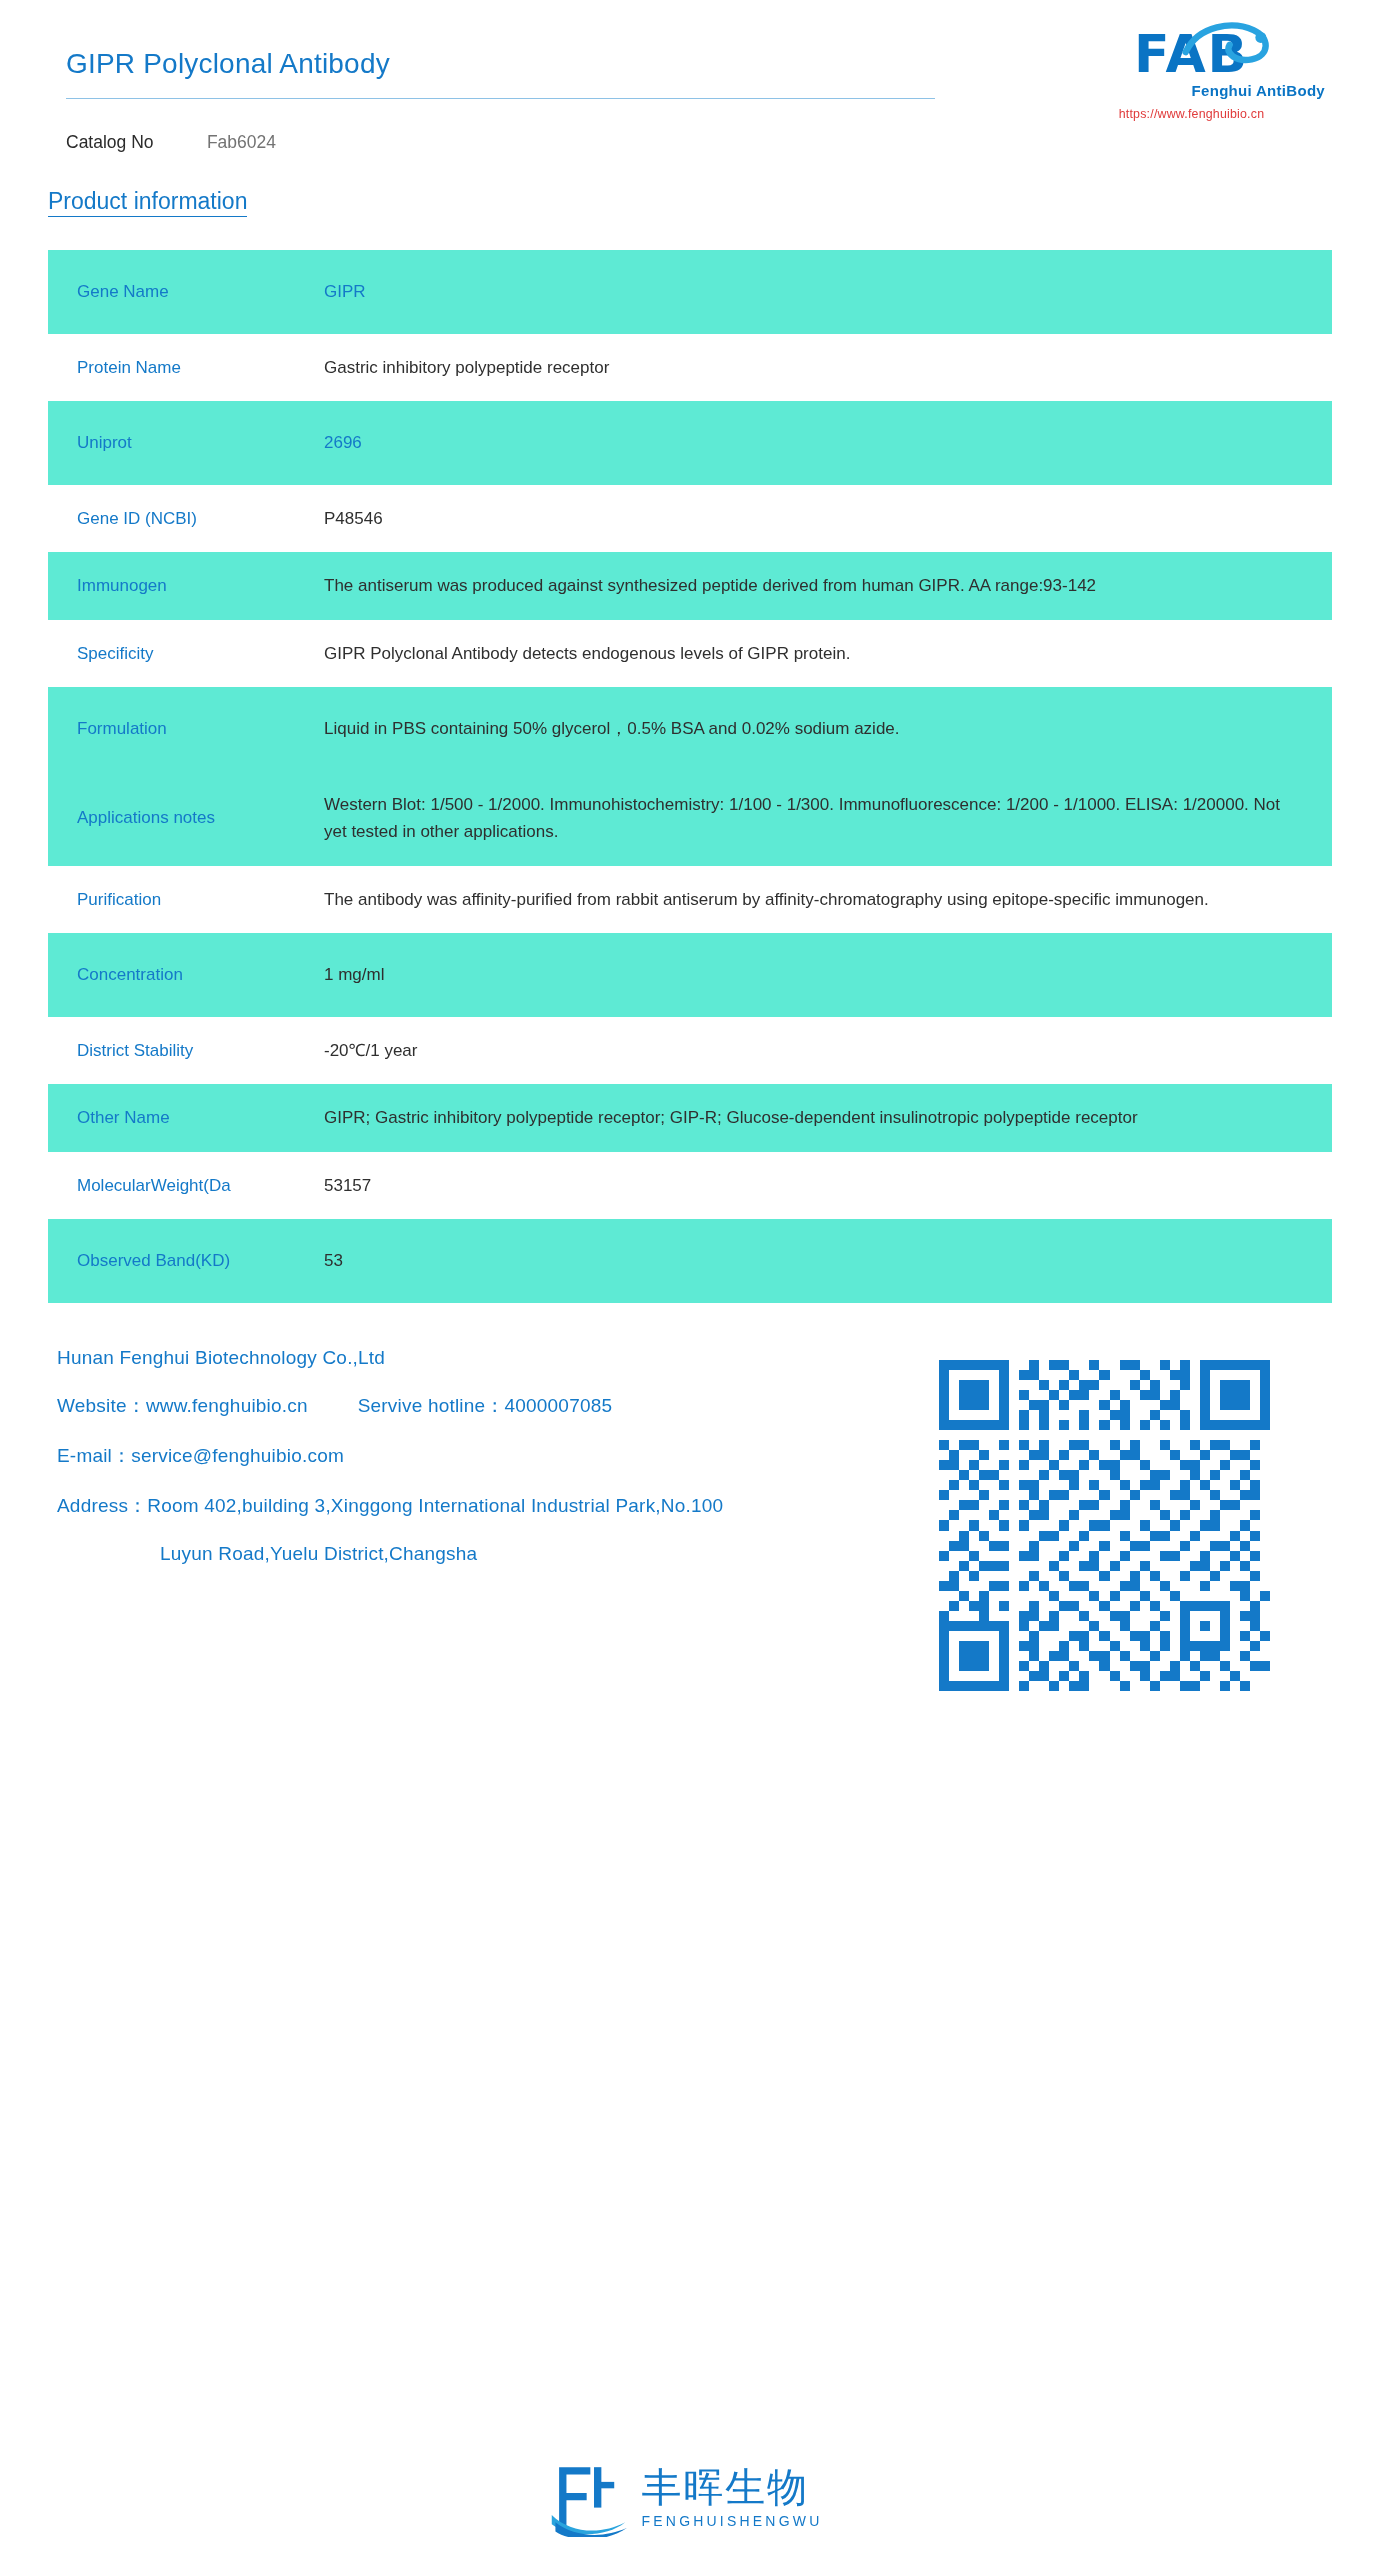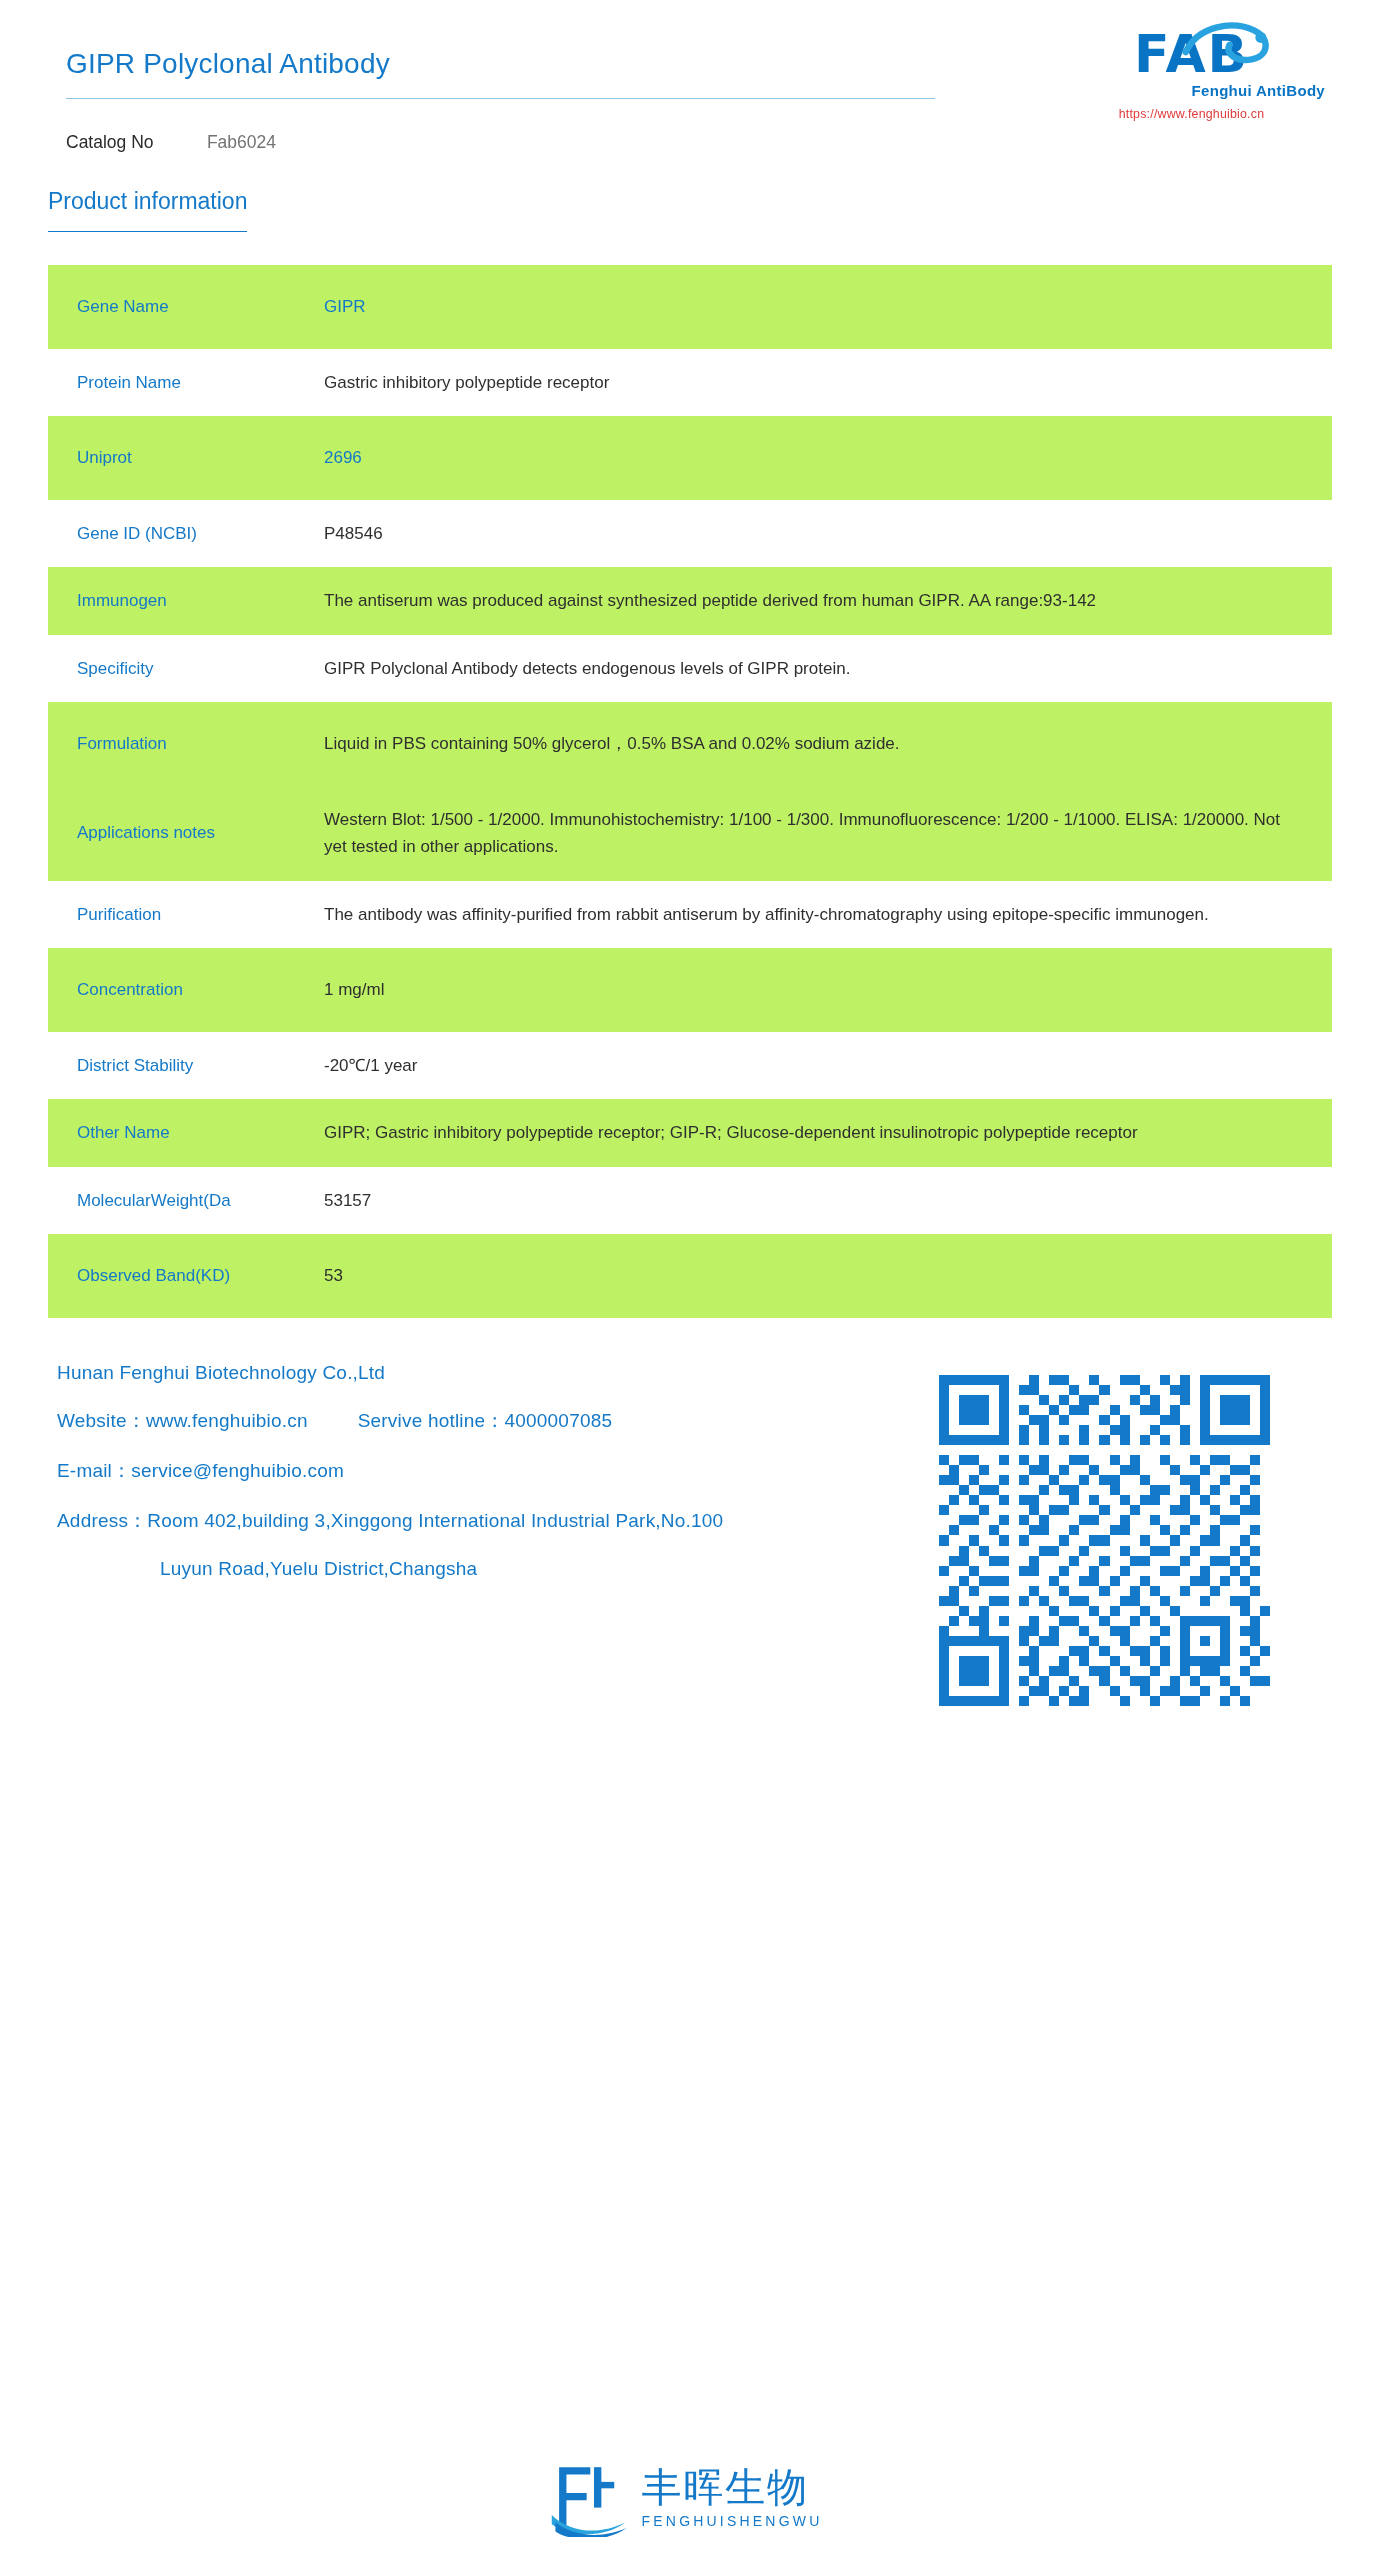--- a/index.html
+++ b/index.html
@@ -93,30 +93,30 @@
     letter-spacing: 0.2px;
   }
 
   
   .section-head {
     margin: 13px 0 0 48px;
     font-size: 23px;
     color: #1479c8;
     display: inline-block;
     border-bottom: 0.9px solid #1479c8;
-    padding-bottom: 16px;
+    padding-bottom: 1px;
   }
 
   
   .info-table {
     margin: 33px 48px 0 48px;
     width: 1284px;
     border-collapse: collapse;
   }
-  .info-table tr.alt { background: #bef264; }
+  .info-table tr.alt { background: #5eead4; }
   .info-table td {
     vertical-align: middle;
     padding: 20px 0 20px 0;
     font-size: 17px;
     line-height: 1.62;
   }
   .info-table td.k {
     width: 276px;
     padding-left: 29px;
     color: #1479c8;

